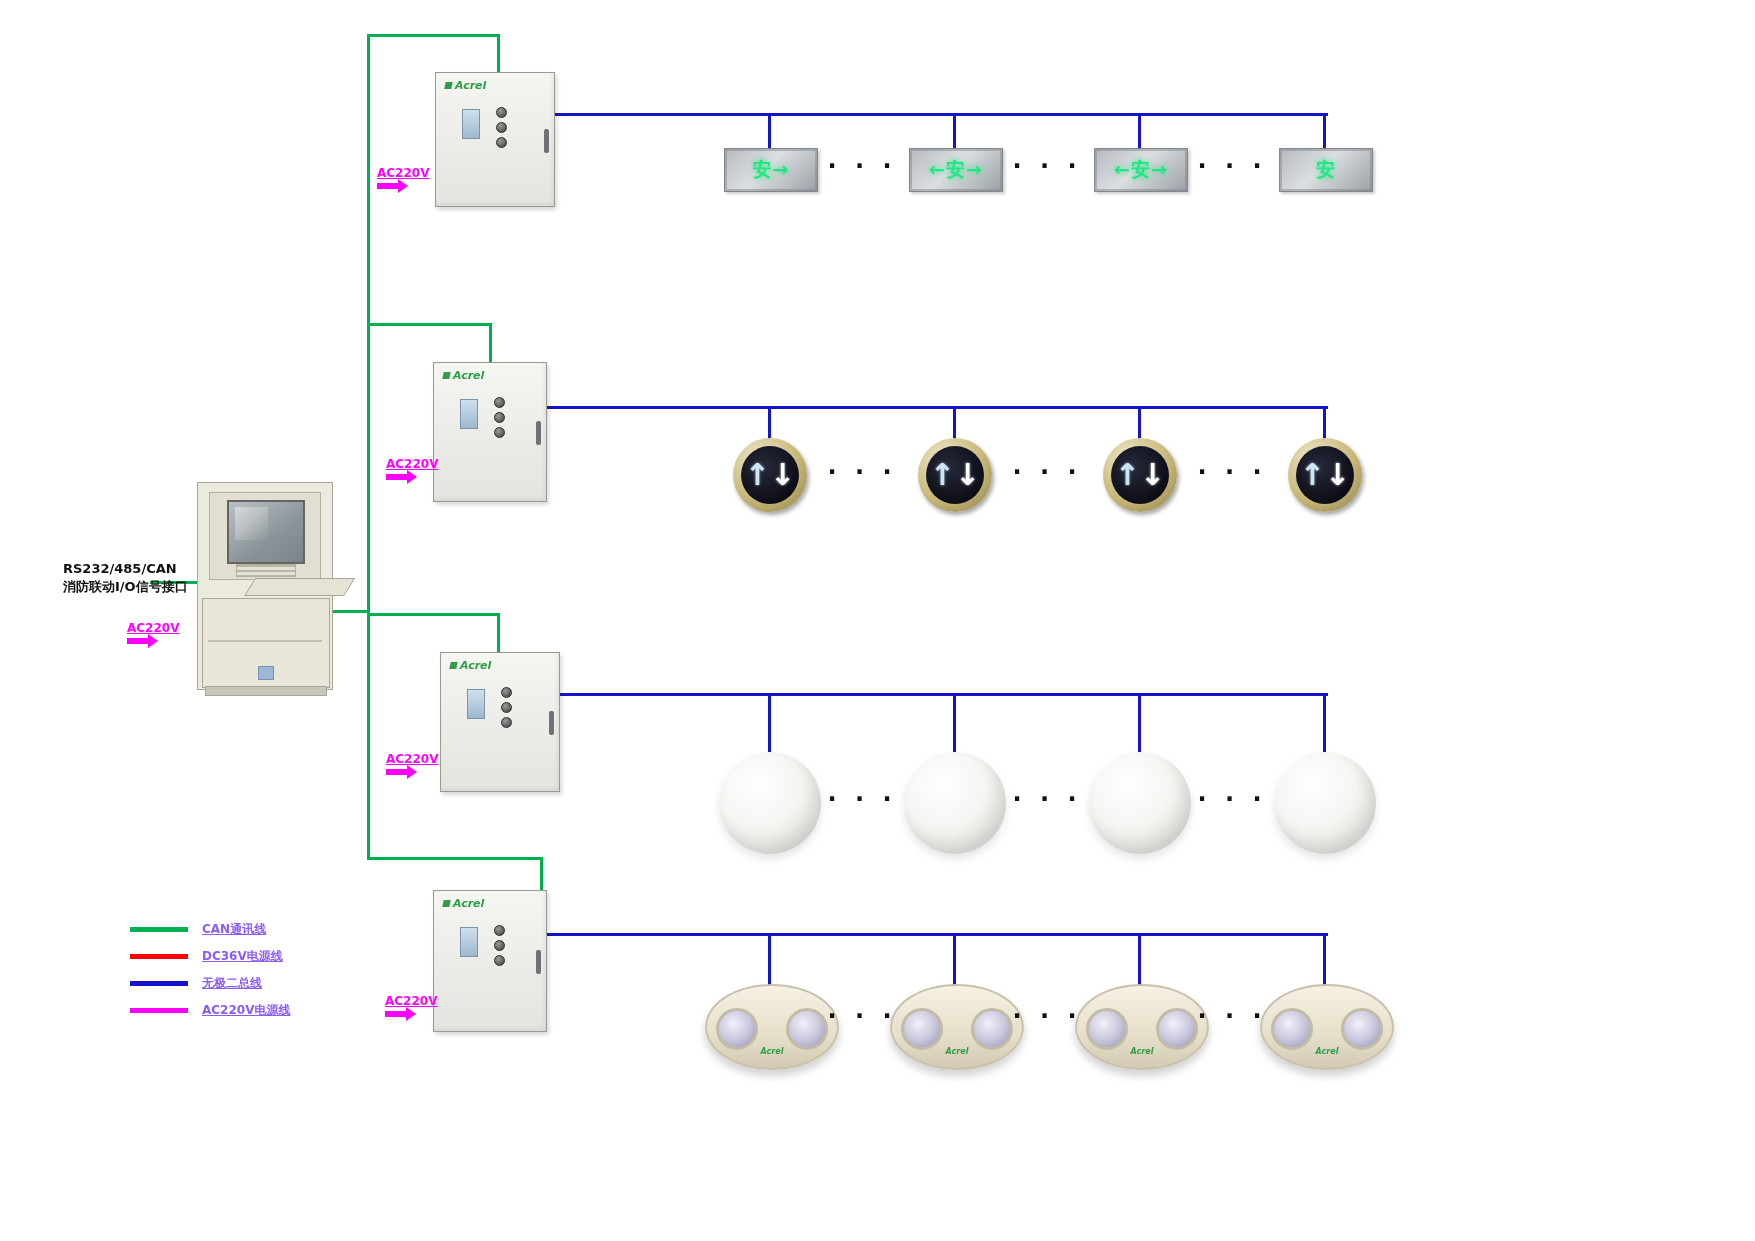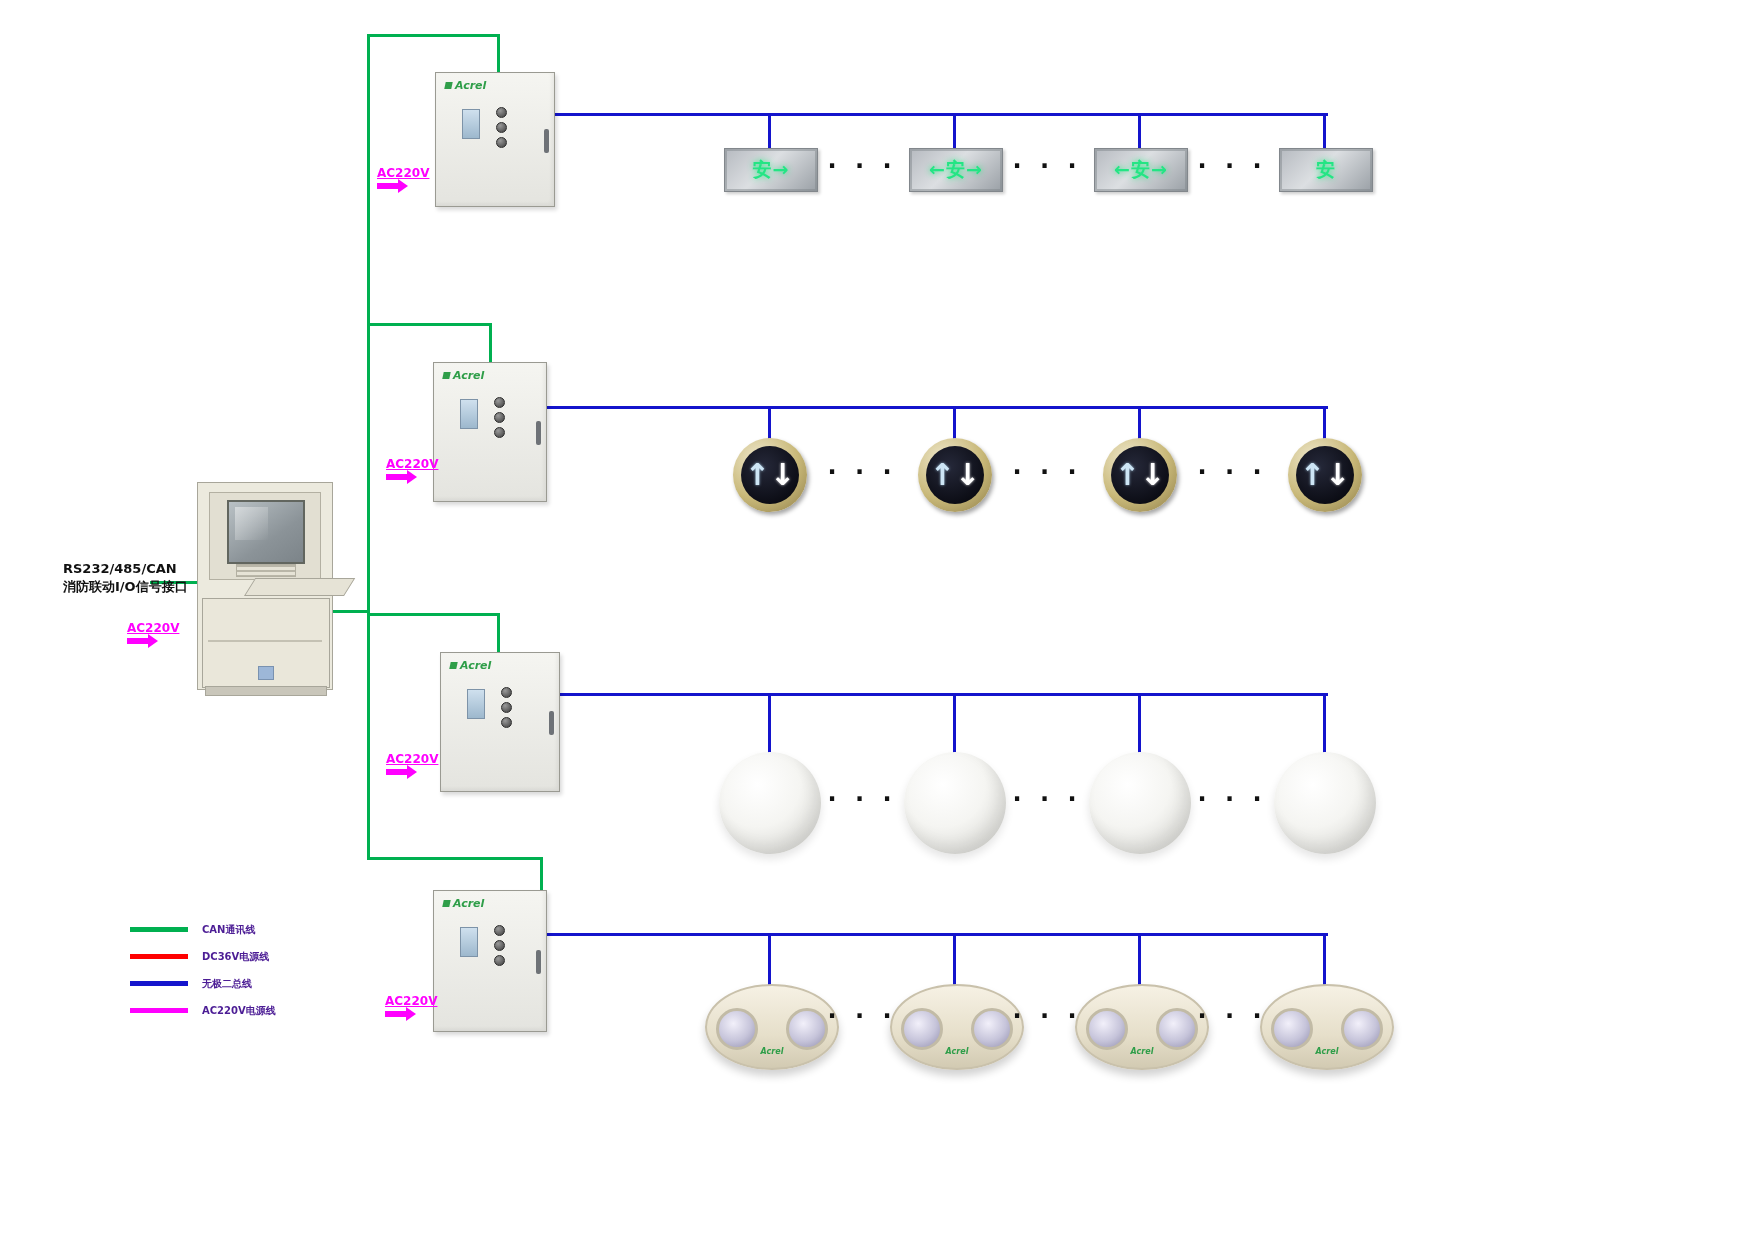--- a/index.html
+++ b/index.html
@@ -78,21 +78,21 @@
   .oval-lamp.left{left:9px;}
   .oval-lamp.right{right:9px;}
   .oval-brand{position:absolute;left:0;right:0;bottom:12px;text-align:center;font-size:8px;font-weight:bold;font-style:italic;color:#2f9e49;}
 
   .dots{position:absolute;transform:translateX(-50%);color:#111;font-size:24px;font-weight:bold;letter-spacing:5px;white-space:nowrap;}
 
   
   .legend{position:absolute;}
   .legend-row{display:flex;align-items:center;height:27px;}
   .legend-swatch{width:58px;height:5px;margin-right:14px;}
-  .legend-label{font-size:10px;font-weight:bold;color:#4c1d95;}
+  .legend-label{font-size:12px;font-weight:bold;color:#8b5cf6;text-decoration:underline;}
 </style>
 </head>
 <body>
 
 <div class="canvas">
 
   <div class="line hline green" style="left:367px;top:34px;width:133px;"></div>
   <div class="line vline green" style="left:367px;top:34px;height:826px;"></div>
   <div class="line vline green" style="left:497px;top:34px;height:40px;"></div>
   <div class="line hline green" style="left:367px;top:323px;width:125px;"></div>

